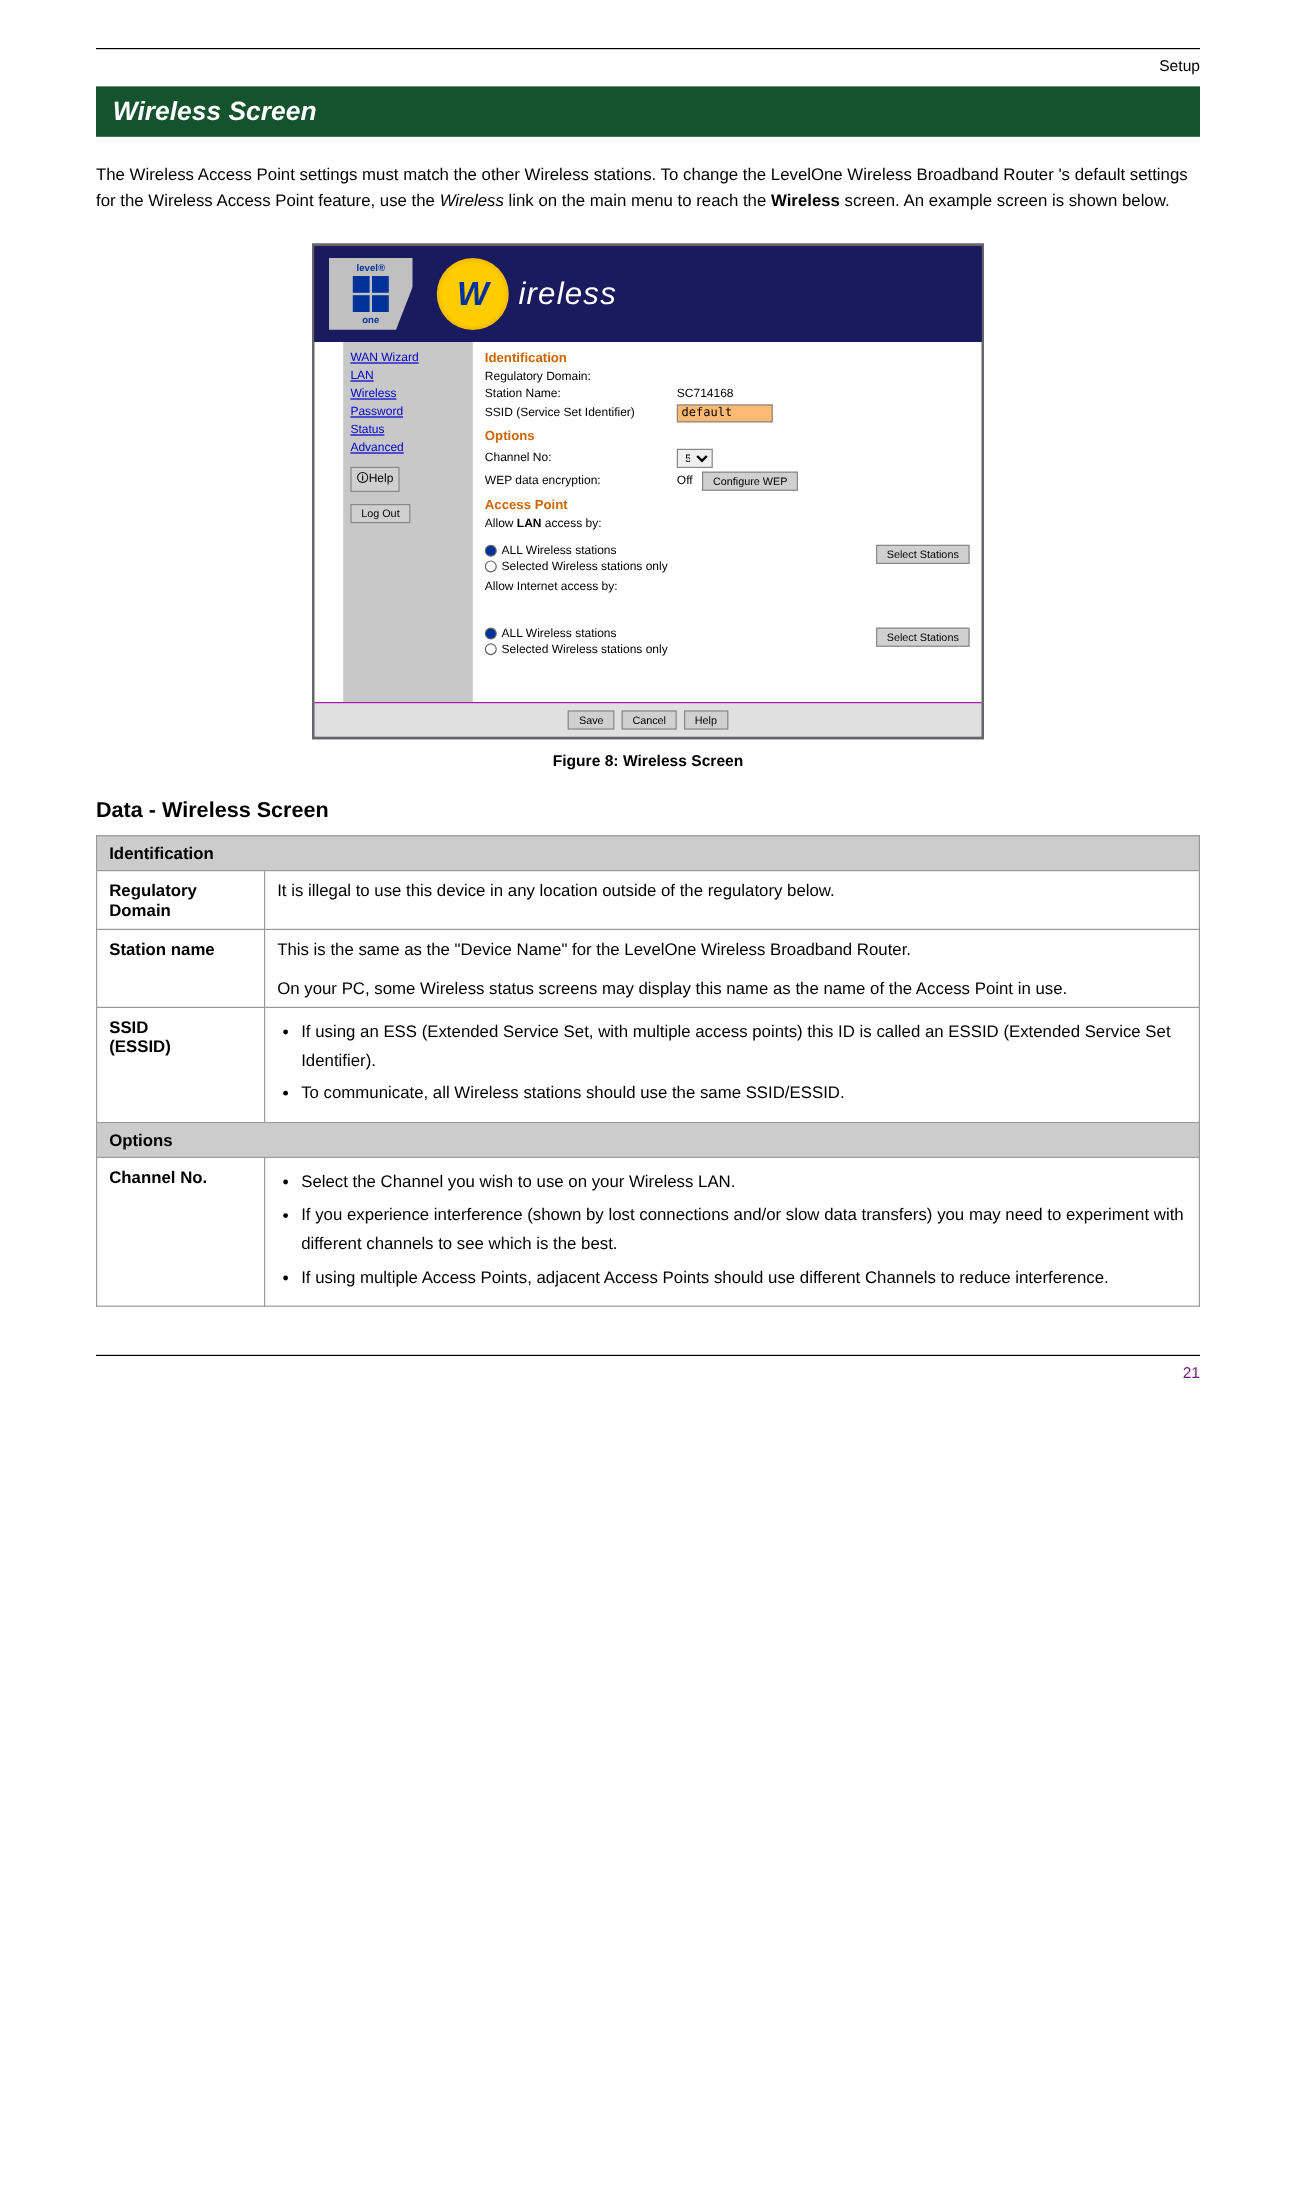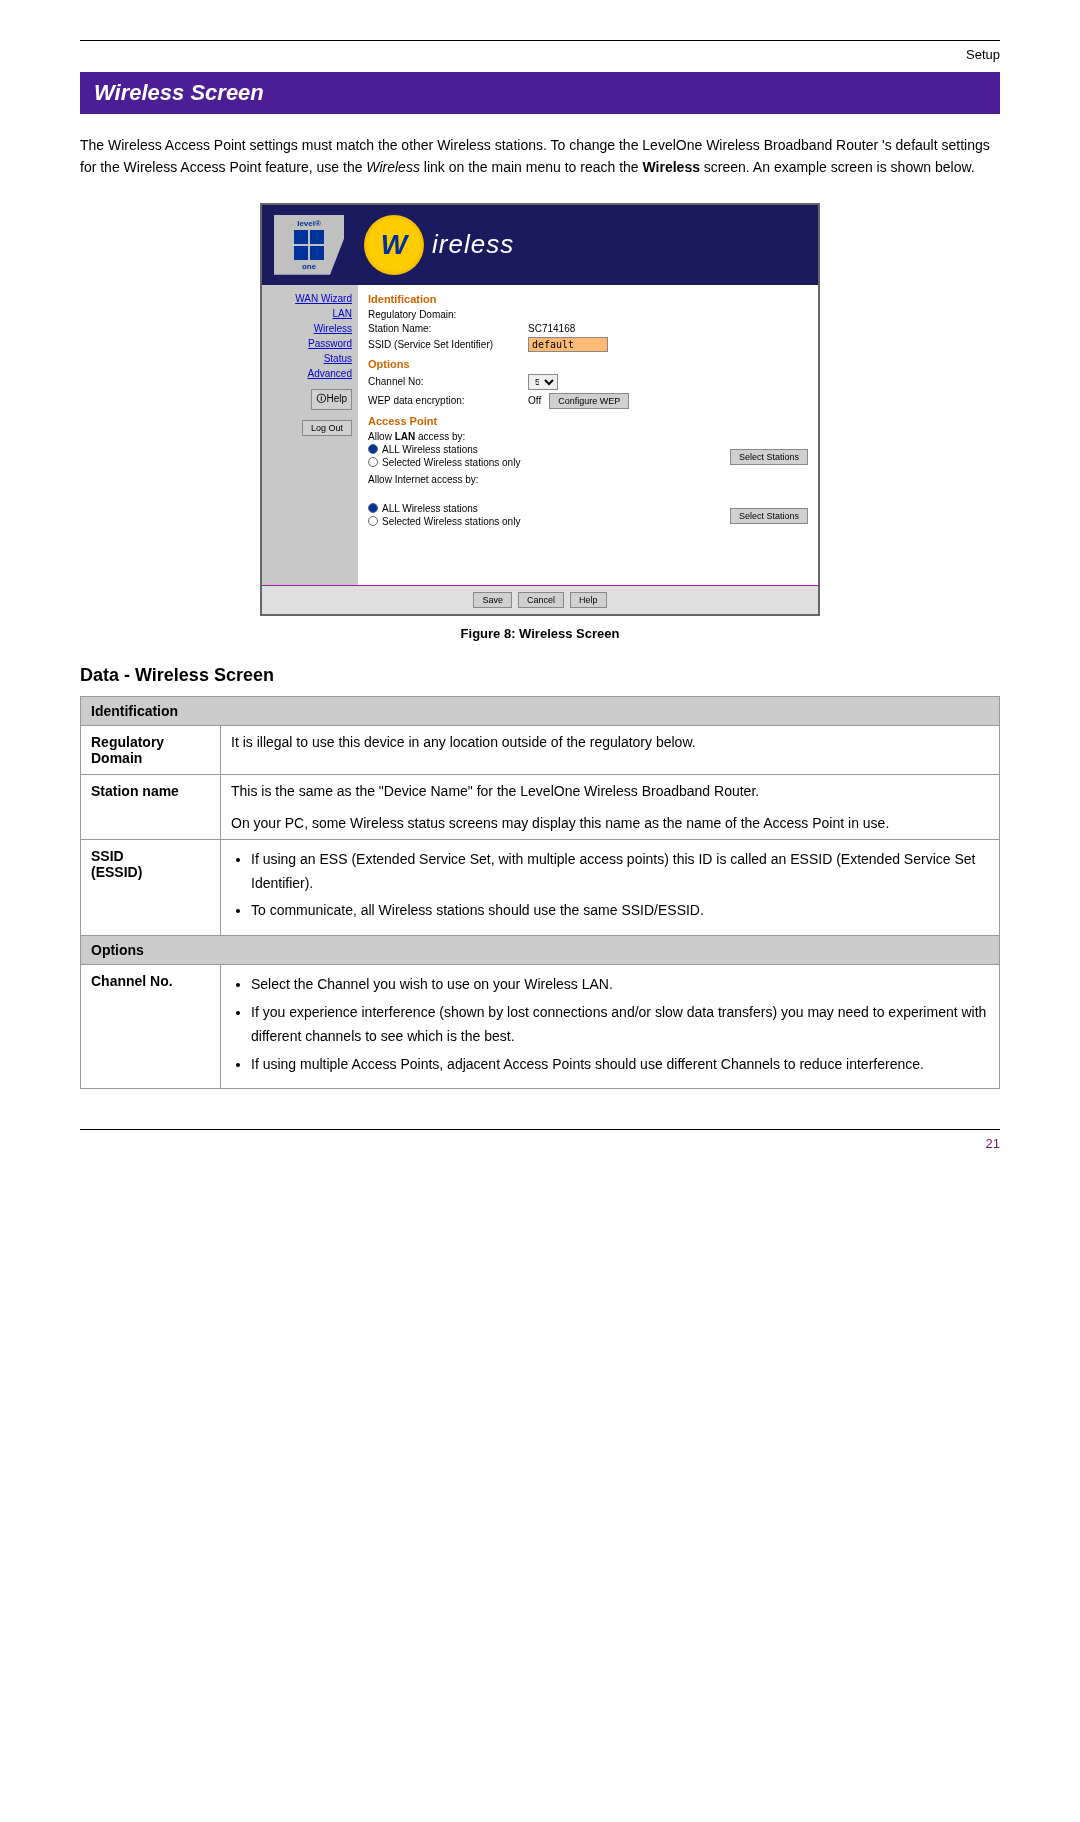--- a/index.html
+++ b/index.html
@@ -25,21 +25,21 @@
 
     .setup-label {
       text-align: right;
       font-size: 13px;
       color: #000;
       margin-bottom: 10px;
     }
 
     
     .page-title-bar {
-      background-color: #4c1d95;
+      background-color: #14532d;
       padding: 8px 14px;
       margin-bottom: 20px;
     }
     .page-title-bar h1 {
       color: #fff;
       font-size: 22px;
       font-style: italic;
       font-weight: bold;
     }
 
@@ -120,27 +120,28 @@
       letter-spacing: 1px;
     }
 
     .mock-screen-body {
       display: flex;
       background: #fff;
       min-height: 300px;
     }
 
     .mock-sidebar {
-      width: 96px;
+      width: 108px;
       background: #c8c8c8;
       padding: 8px 6px;
       display: flex;
       flex-direction: column;
-      align-items: flex-end;
+      align-items: flex-start;
       gap: 4px;
+      margin-left: 24px;
     }
 
     .mock-sidebar-link {
       color: #0000cc;
       font-size: 10px;
       text-decoration: underline;
       cursor: pointer;
       text-align: center;
     }
 
@@ -229,20 +230,21 @@
 
     .mock-access-row {
       display: flex;
       align-items: center;
       justify-content: space-between;
       margin-bottom: 4px;
     }
 
     .mock-radio-group {
       flex: 1;
+      margin-top: 10px;
     }
 
     .mock-footer-btns {
       display: flex;
       justify-content: center;
       gap: 6px;
       padding: 6px 10px;
       background: #e0e0e0;
       border-top: 1px solid #a21caf;
     }

